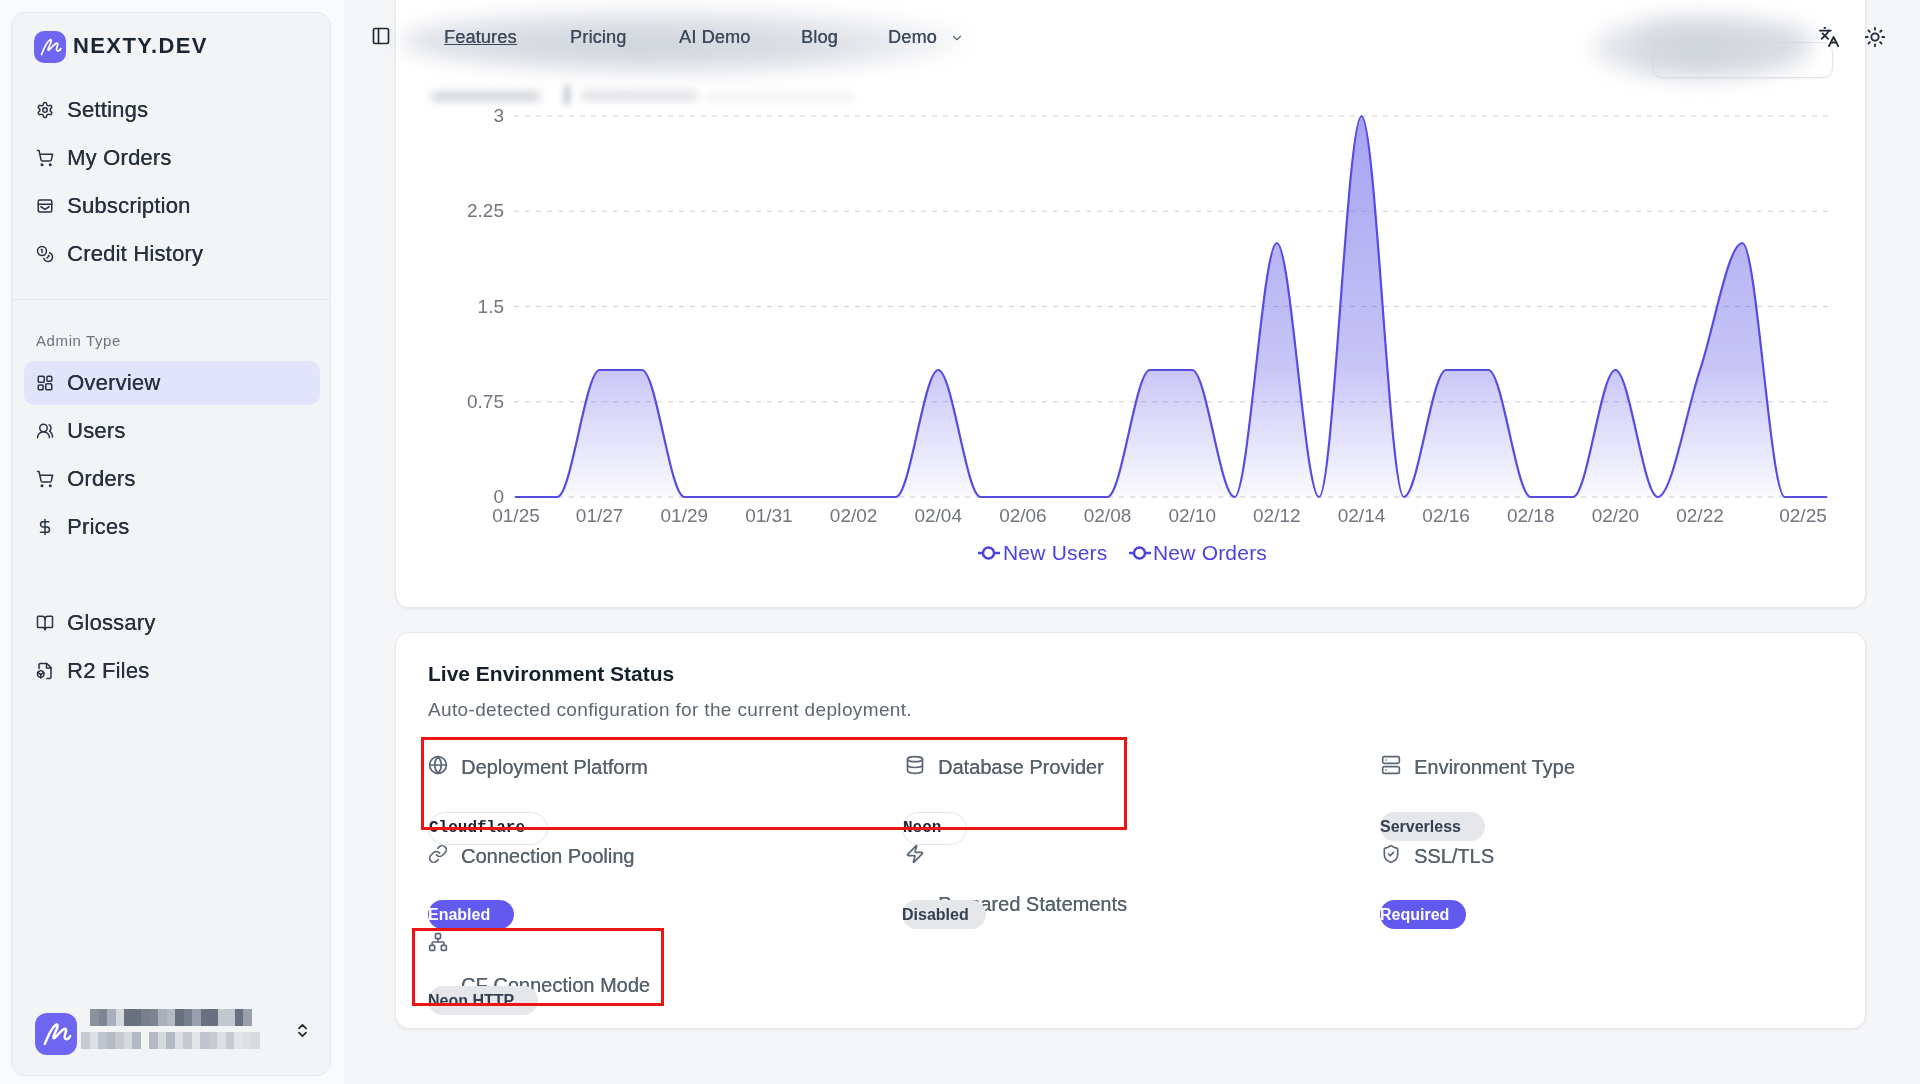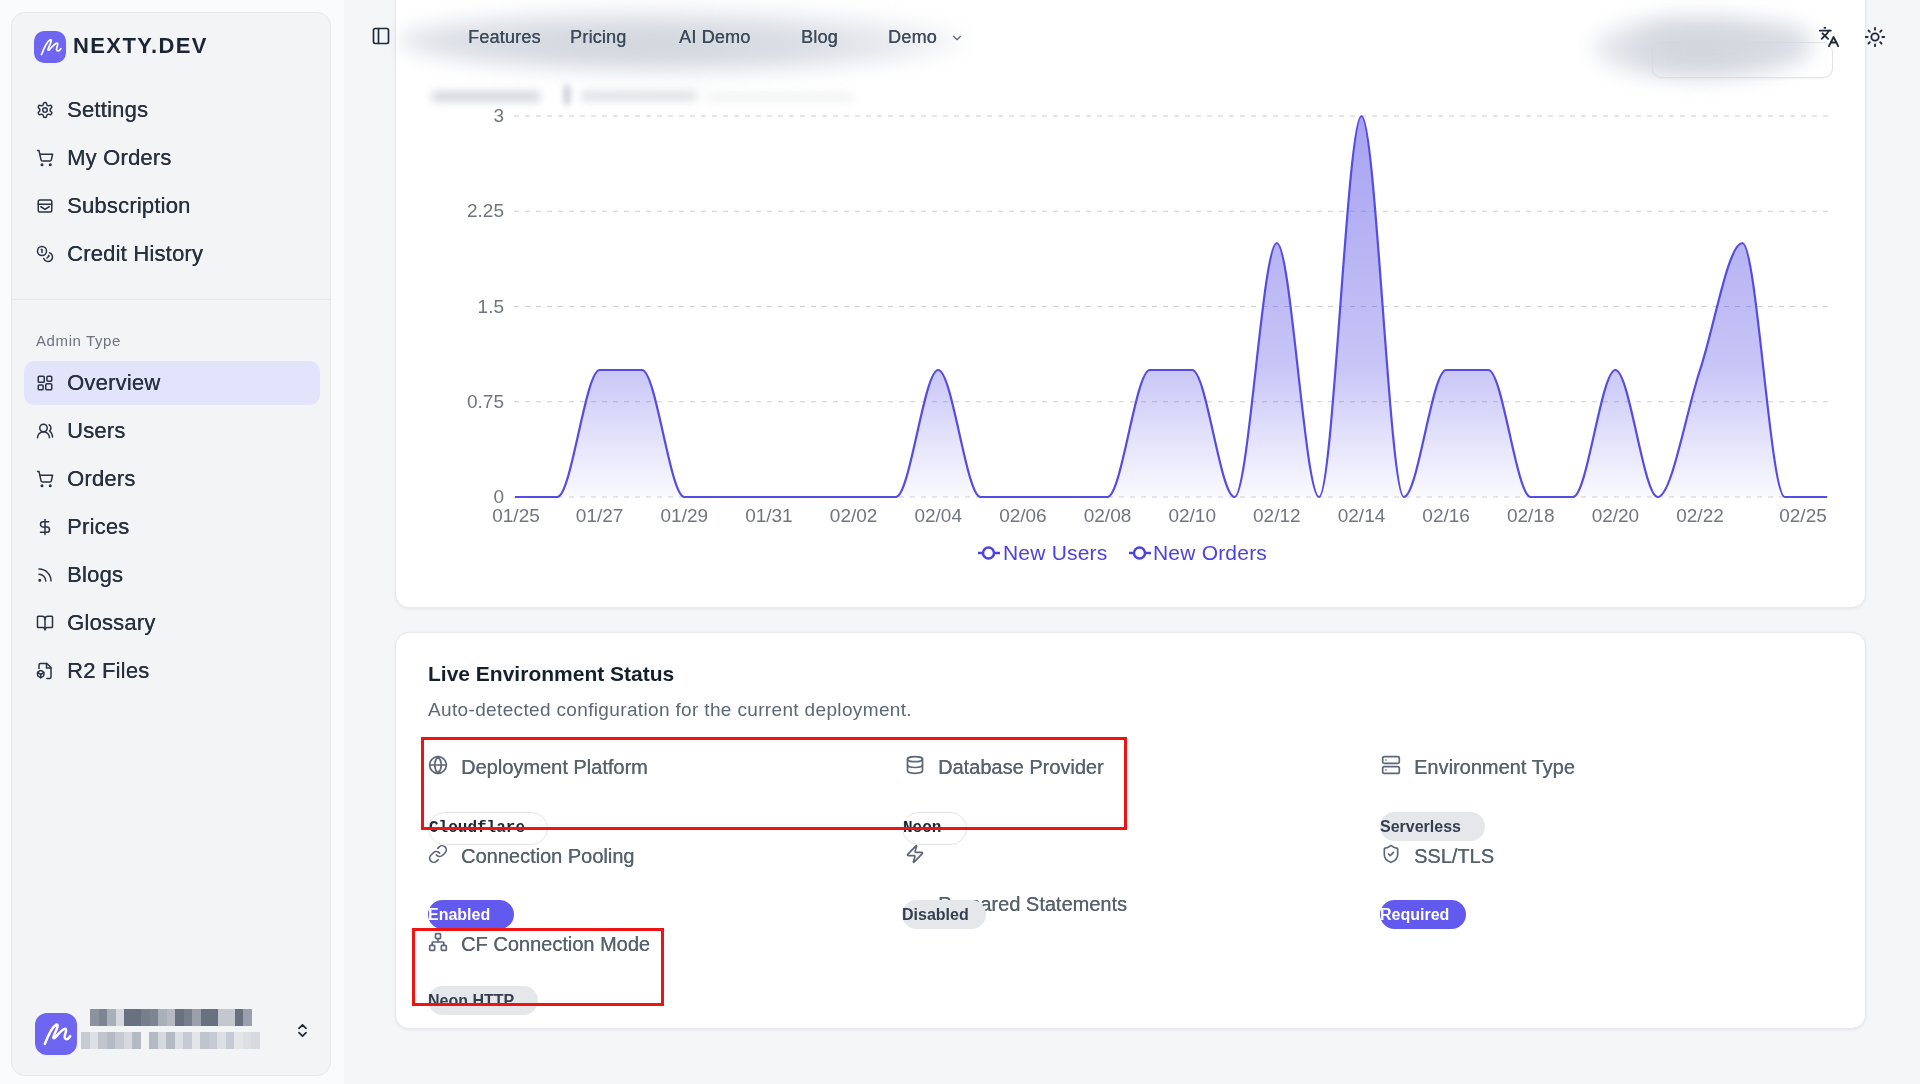--- a/index.html
+++ b/index.html
@@ -154,21 +154,21 @@
 <div class="pill indigo" style="left:428px;top:880px;width:86px;">Enabled</div>
 <div class="pill gray" style="left:902px;top:880px;width:84px;">Disabled</div>
 <div class="pill indigo" style="left:1380px;top:880px;width:86px;">Required</div>
 <div class="env-ic" style="left:428px;top:932px;"><svg width="20" height="20" viewBox="0 0 24 24" fill="none" stroke="#5b6677" stroke-width="2" stroke-linecap="round" stroke-linejoin="round">
       <rect x="16" y="16" width="6" height="6" rx="1"></rect>
       <rect x="2" y="16" width="6" height="6" rx="1"></rect>
       <rect x="9" y="2" width="6" height="6" rx="1"></rect>
       <path d="M5 16v-3a1 1 0 0 1 1-1h12a1 1 0 0 1 1 1v3"></path>
       <path d="M12 12V8"></path>
     </svg></div>
-  <span class="env-lbl" style="left:461px;top:933px;text-align:center;">CF Connection Mode</span>
+  <span class="env-lbl" style="left:461px;top:974px;text-align:center;">CF Connection Mode</span>
 <div class="pill gray" style="left:428px;top:966px;width:110px;">Neon HTTP</div>
 <div class="redbox" style="left:421px;top:737px;width:706px;height:93px;"></div>
 <div class="redbox" style="left:412px;top:928px;width:252px;height:78px;"></div>
 
 <div id="sidebar">
   <div class="sb-logo"><svg width="32" height="32" viewBox="0 0 32 32">
         <path d="M7.5 23.5 C11 14.5 14 10 16.2 8.8 C17.4 8.2 17.5 10 16.4 12.6 L14.2 17.6 C13.6 19.2 14.2 19.8 15.4 18.6 C17.6 16.4 19.8 13.6 21.8 12.4 C23.6 11.3 24.3 12.6 23.2 15.4 C22.4 17.4 22.2 19.2 23.4 19.8 C24.6 20.4 26 19.2 26.8 17.6" fill="none" stroke="#ffffff" stroke-width="1.7" stroke-linecap="round" stroke-linejoin="round"></path>
       </svg></div>
   <div class="sb-title">NEXTY.DEV</div>
   <div class="mi" style="top:75px;">
@@ -229,28 +229,20 @@
         <path d="M22 20c0-3.37-2-6.5-4-8a5 5 0 0 0-.45-8.3"></path>
       </svg>
       <span class="lbl">Users</span>
     </div>
   <div class="mi" style="top:492px;">
       <svg width="18" height="18" viewBox="0 0 24 24" fill="none" stroke="#283243" stroke-width="2" stroke-linecap="round" stroke-linejoin="round">
         <line x1="12" x2="12" y1="2" y2="22"></line>
         <path d="M17 5H9.5a3.5 3.5 0 0 0 0 7h5a3.5 3.5 0 0 1 0 7H6"></path>
       </svg>
       <span class="lbl">Prices</span>
-    </div>
-  <div class="mi" style="top:540px;">
-      <svg width="18" height="18" viewBox="0 0 24 24" fill="none" stroke="#283243" stroke-width="2" stroke-linecap="round" stroke-linejoin="round">
-        <path d="M4 11a9 9 0 0 1 9 9"></path>
-        <path d="M4 4a16 16 0 0 1 16 16"></path>
-        <circle cx="5" cy="19" r="1"></circle>
-      </svg>
-      <span class="lbl">Blogs</span>
     </div>
   <div class="mi" style="top:588px;">
       <svg width="18" height="18" viewBox="0 0 24 24" fill="none" stroke="#283243" stroke-width="2" stroke-linecap="round" stroke-linejoin="round">
         <path d="M12 7v14"></path>
         <path d="M3 18a1 1 0 0 1-1-1V4a1 1 0 0 1 1-1h5a4 4 0 0 1 4 4 4 4 0 0 1 4-4h5a1 1 0 0 1 1 1v13a1 1 0 0 1-1 1h-6a3 3 0 0 0-3 3 3 3 0 0 0-3-3z"></path>
       </svg>
       <span class="lbl">Glossary</span>
     </div>
   <div class="mi" style="top:636px;">
       <svg width="18" height="18" viewBox="0 0 24 24" fill="none" stroke="#283243" stroke-width="2" stroke-linecap="round" stroke-linejoin="round">
@@ -272,21 +264,21 @@
         <path d="m7 15 5 5 5-5"></path>
         <path d="m7 9 5-5 5 5"></path>
       </svg></div>
 </div>
 
 <div id="header" style="position:absolute;left:0;top:0;width:1920px;height:80px;z-index:60;">
   <div class="abs" style="left:371px;top:26px;"><svg width="20" height="20" viewBox="0 0 24 24" fill="none" stroke="#1e2a3a" stroke-width="2" stroke-linecap="round" stroke-linejoin="round">
         <rect width="18" height="18" x="3" y="3" rx="2"></rect>
         <path d="M9 3v18"></path>
       </svg></div>
-  <span class="nav-lbl" style="left:468px;">Features</span>
+  <span class="nav-lbl" style="left:444px;text-decoration:underline;">Features</span>
   <span class="nav-lbl" style="left:570px;">Pricing</span>
   <span class="nav-lbl" style="left:679px;">AI Demo</span>
   <span class="nav-lbl" style="left:801px;">Blog</span>
   <span class="nav-lbl" style="left:888px;">Demo</span>
   <div class="abs" style="left:950px;top:31px;"><svg width="14" height="14" viewBox="0 0 24 24" fill="none" stroke="#5b6574" stroke-width="2" stroke-linecap="round" stroke-linejoin="round">
         <path d="m6 9 6 6 6-6"></path>
       </svg></div>
   <div class="abs" style="left:1818px;top:26px;"><svg width="22" height="22" viewBox="0 0 24 24" fill="none" stroke="#1e2a3a" stroke-width="2" stroke-linecap="round" stroke-linejoin="round">
         <path d="m5 8 6 6"></path>
         <path d="m4 14 6-6 2-3"></path>

